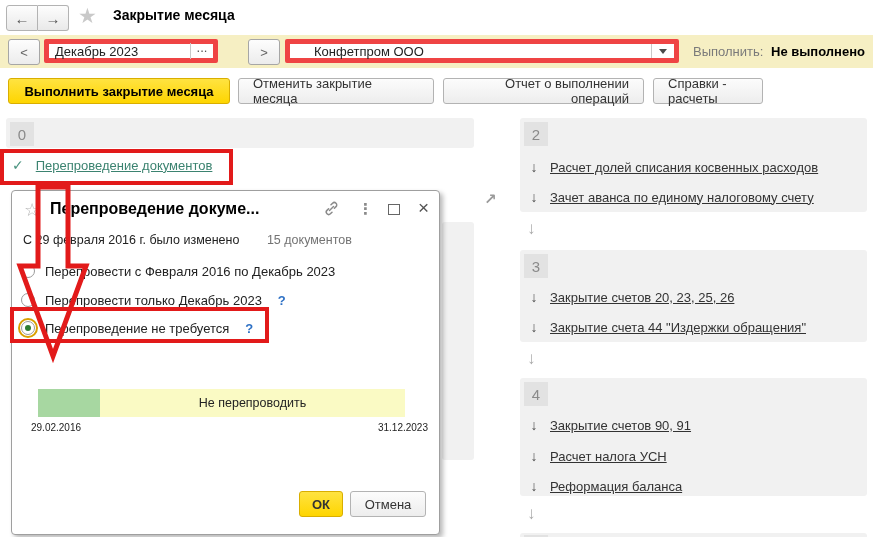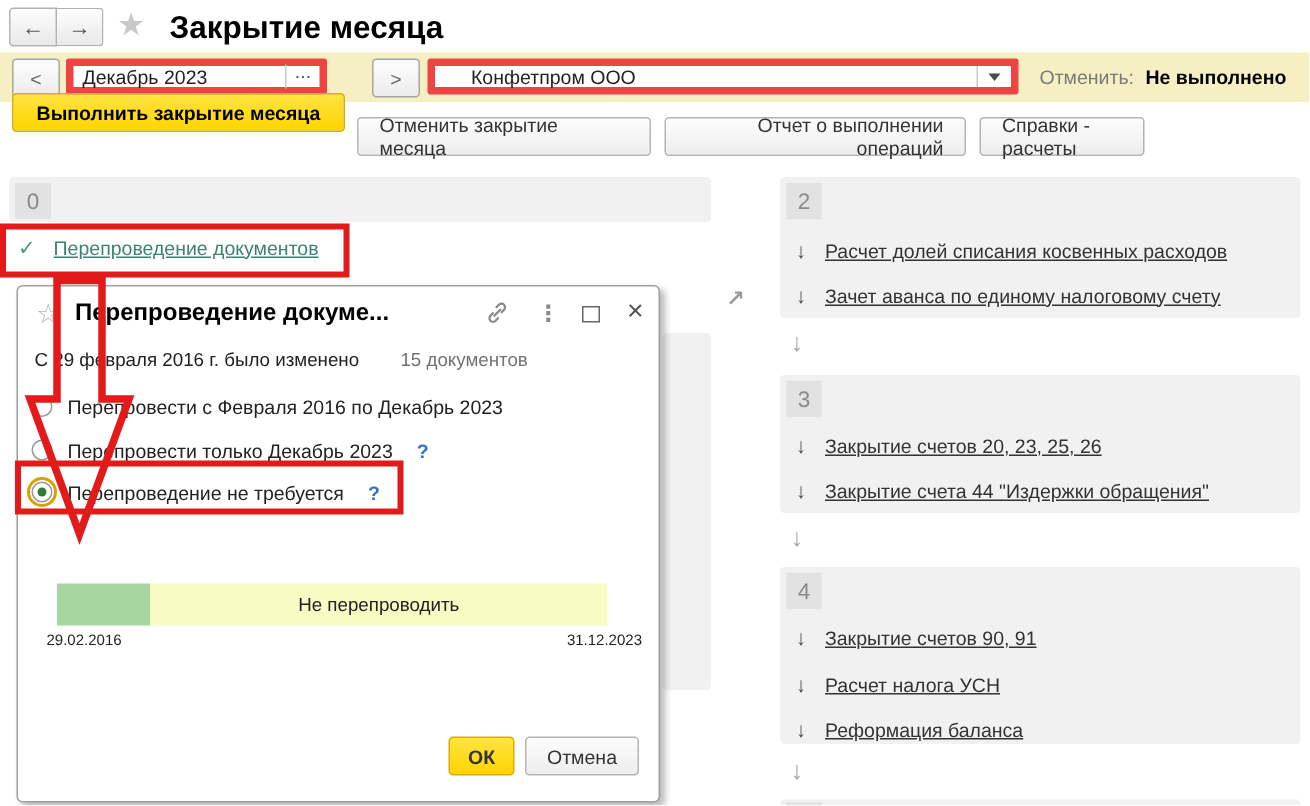--- a/index.html
+++ b/index.html
@@ -7,21 +7,21 @@
        font-family:"Liberation Sans","DejaVu Sans",sans-serif;font-size:13px;color:#222;background:#fff;}
   .abs{position:absolute;}
 
   
   .navbtns{left:6px;top:5px;display:flex;}
   .navbtn{width:30px;height:24px;border:1px solid #b3b3b3;background:linear-gradient(#fdfdfd,#e9e9e9);
           display:flex;align-items:center;justify-content:center;font-size:15px;color:#555;cursor:pointer;}
   .navbtn.first{border-radius:3px 0 0 3px;}
   .navbtn.last{border-radius:0 3px 3px 0;border-left:none;}
   .fav-star{left:78px;top:4px;font-size:21px;color:#c9c9c9;}
-  .page-title{left:113px;top:7px;font-size:21px;font-weight:bold;color:#000;}
+  .page-title{left:113px;top:7px;font-size:14px;font-weight:bold;color:#000;}
 
   
   .period-bar{left:0;top:35px;width:873px;height:33px;background:#f6efc3;}
   .mini-btn{width:30px;height:24px;border:1px solid #a6a6a6;background:linear-gradient(#fdfdfd,#ececec);
             border-radius:3px;display:flex;align-items:center;justify-content:center;color:#666;font-size:13px;cursor:pointer;}
   .prev-btn{left:8px;top:39px;}
   .next-btn{left:248px;top:39px;}
   .field{border:5px solid #ef4444;background:#fff;height:24px;box-sizing:border-box;border-radius:2px;}
   .period-field{left:44px;top:39px;width:174px;display:flex;align-items:center;}
   .period-text{flex:1;padding-left:6px;}
@@ -31,21 +31,21 @@
   .combo-arrow-box{width:22px;align-self:stretch;border-left:1px solid #c9c9c9;display:flex;align-items:center;justify-content:center;cursor:pointer;}
   .combo-arrow{width:0;height:0;border-left:4px solid transparent;border-right:4px solid transparent;border-top:5px solid #4a4a4a;}
   .status-wrap{left:693px;top:44px;}
   .status-label{color:#7a7a7a;}
   .status-value{font-weight:bold;color:#000;margin-left:4px;}
 
   
   .btn{height:26px;border:1px solid #b3b3b3;background:linear-gradient(#fcfcfc,#ededed);
        border-radius:3px;display:flex;align-items:center;justify-content:center;padding:0 14px;box-sizing:border-box;cursor:pointer;color:#333;}
   .btn-primary{background:linear-gradient(#ffe341,#fed500);border:1px solid #d9ae00;font-weight:bold;color:#000;}
-  .run-btn{left:8px;top:62px;width:222px;}
+  .run-btn{left:8px;top:78px;width:222px;}
   .cancel-close-btn{left:238px;top:78px;width:196px;}
   .report-btn{left:443px;top:78px;width:201px;text-align:right;}
   .ref-btn{left:653px;top:78px;width:110px;}
 
   
   .sec{position:absolute;background:#f1f1f1;border-radius:3px;}
   .badge{position:absolute;left:4px;top:4px;width:24px;height:24px;background:#e2e2e2;color:#8a8a8a;
          font-size:15px;display:flex;align-items:center;justify-content:center;}
   .op-row{position:absolute;left:6px;display:flex;align-items:center;height:18px;}
   .op-arrow{color:#4e4e4e;font-weight:bold;font-size:14px;width:16px;text-align:center;}
@@ -110,21 +110,21 @@
   <div class="abs mini-btn next-btn">
       <span>&gt;</span>
     </div>
   <div class="abs field company-field">
     <span class="company-text">Конфетпром ООО</span>
     <span class="combo-arrow-box">
         <span class="combo-arrow"></span>
       </span>
   </div>
   <div class="abs status-wrap">
-    <span class="status-label">Отменить:</span>
+    <span class="status-label">Выполнить:</span>
     <span class="status-value">Не выполнено</span>
   </div>
 
   <div class="abs btn btn-primary run-btn">Выполнить закрытие месяца</div>
   <div class="abs btn cancel-close-btn">Отменить закрытие месяца</div>
   <div class="abs btn report-btn">Отчет о выполнении операций</div>
   <div class="abs btn ref-btn">Справки - расчеты</div>
 
   <div class="sec" style="left:6px;top:118px;width:468px;height:30px;">
     <div class="badge">0</div>

